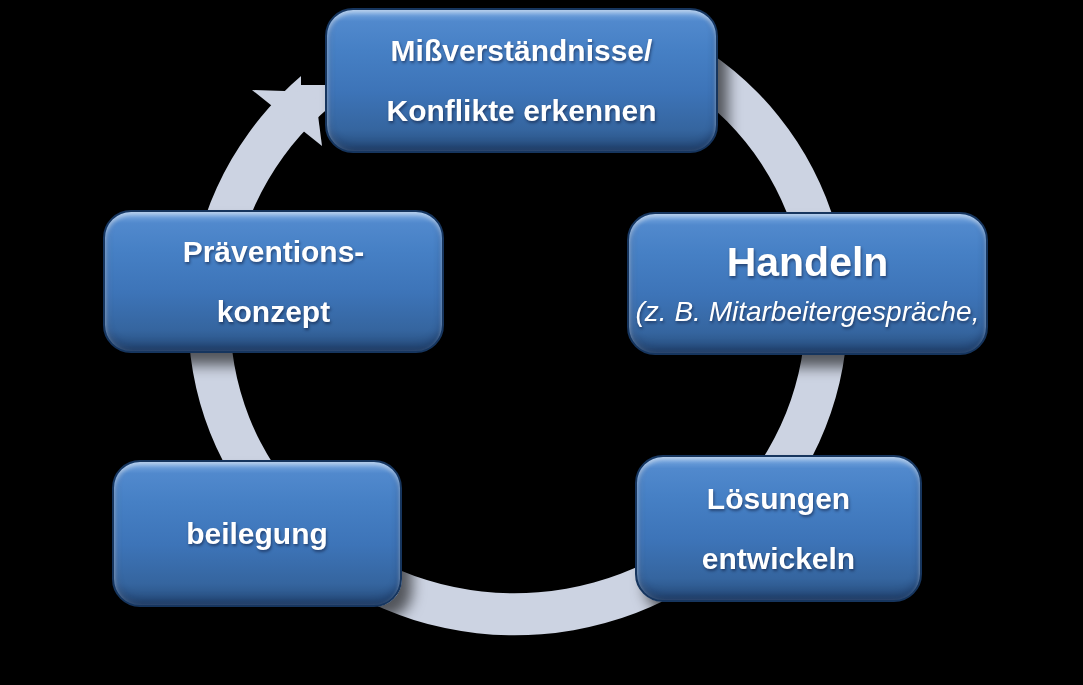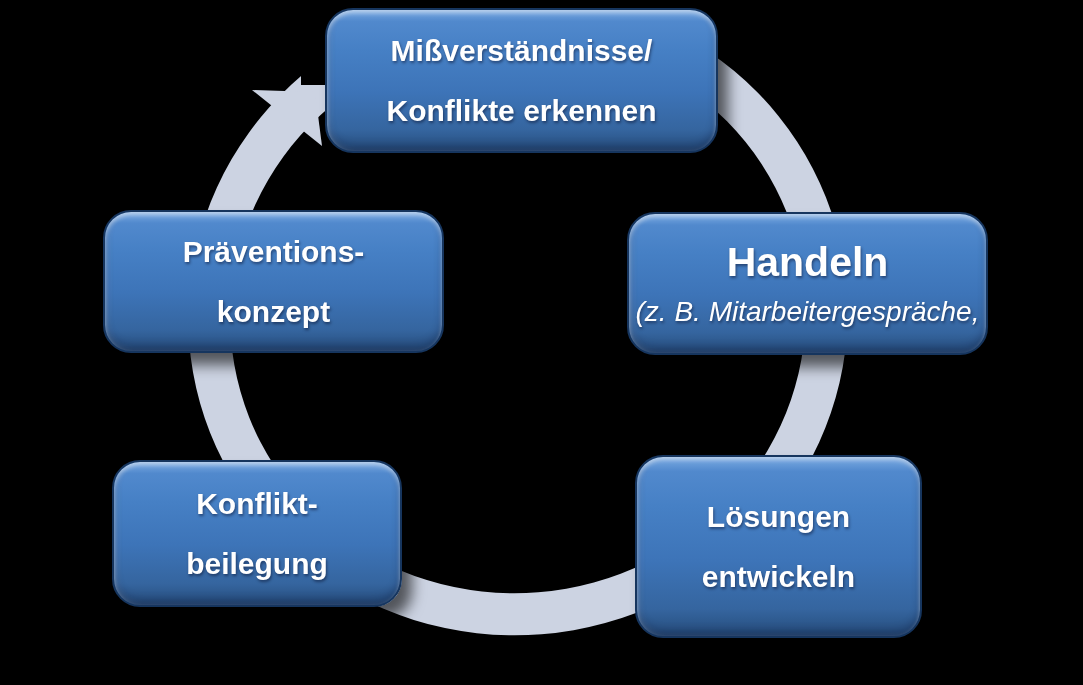--- a/index.html
+++ b/index.html
@@ -20,21 +20,21 @@
                 inset 0 -5px 9px rgba(0,10,40,0.30),
                 10px 12px 14px rgba(0,0,0,0.60);
     text-shadow:1px 2px 3px rgba(0,0,25,0.45);
   }
   .box-line{font-size:30px;line-height:60px;white-space:nowrap;}
   .box-title{font-size:41px;line-height:44px;white-space:nowrap;}
   .box-sub{font-style:italic;font-weight:500;font-size:28px;line-height:31px;margin-top:12px;}
   .box-sub div{white-space:nowrap;}
   .box--top   {left:325px;top:8px;  width:393px;height:145px;}
   .box--right {left:627px;top:212px;width:361px;height:143px;}
-  .box--br    {left:635px;top:455px;width:287px;height:183px;}
+  .box--br    {left:635px;top:455px;width:287px;height:147px;}
   .box--bl    {left:112px;top:460px;width:290px;height:147px;}
   .box--left  {left:103px;top:199px;width:341px;height:143px;margin-top:11px;}
 </style>
 </head>
 <body>
 
 <div class="stage">
 
   <svg class="ring-svg" width="1083" height="685" viewBox="0 0 1083 685">
 
@@ -58,21 +58,20 @@
       <div>(z. B. Mitarbeitergespräche,</div>
     </div>
   </div>
 
   <div class="box box--br">
     <div class="box-line">Lösungen</div>
     <div class="box-line">entwickeln</div>
   </div>
 
   <div class="box box--bl">
-    <div class="box-line">Konflikt-</div>
     <div class="box-line">beilegung</div>
   </div>
 
   <div class="box box--left">
     <div class="box-line">Präventions-</div>
     <div class="box-line">konzept</div>
   </div>
 
 </div>
 

